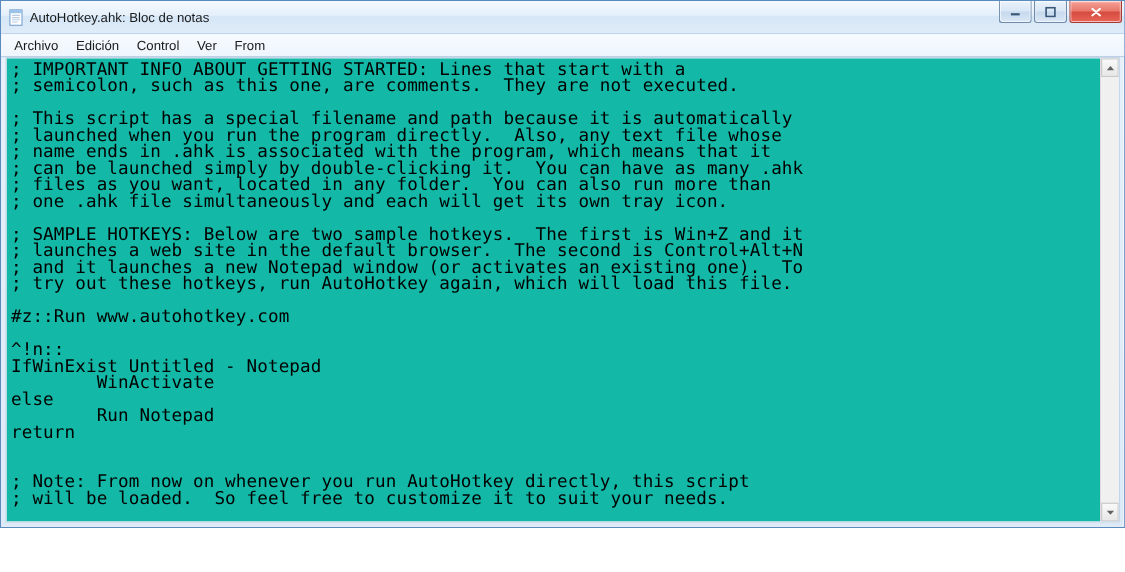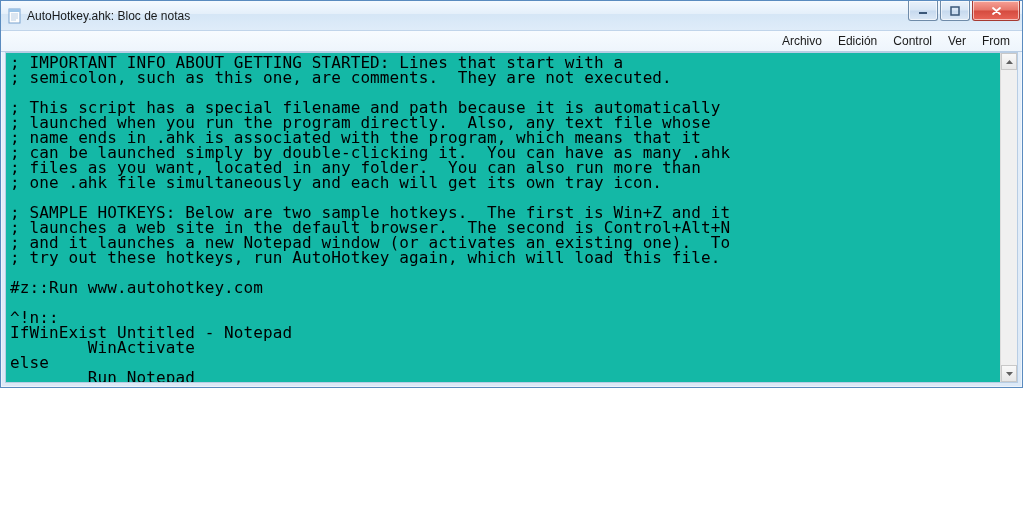--- a/index.html
+++ b/index.html
@@ -7,21 +7,21 @@
     margin: 0;
     padding: 0;
     font-family: "Segoe UI", Tahoma, sans-serif;
     background: #fff;
     width: 1023px;
     height: 520px;
     overflow: hidden;
   }
   .window {
     width: 1023px;
-    height: 388px;
+    height: 480px;
     border: 1px solid #5a8bbf;
     background: linear-gradient(to bottom, #e8f1fb 0%, #dce9f7 100%);
     display: flex;
     flex-direction: column;
     box-shadow: inset 0 0 0 1px rgba(255,255,255,0.5);
   }
   .titlebar {
     height: 30px;
     display: flex;
     align-items: center;
@@ -72,21 +72,20 @@
   }
   .win-btn svg { display:block; }
   .menubar {
     height: 21px;
     background: linear-gradient(to bottom, #f7fbff 0%, #eef5fc 100%);
     border-bottom: 1px solid #b8cde4;
     display: flex;
     align-items: center;
     padding: 0 4px;
     gap: 0;
-    justify-content: flex-end;
   }
   .menu-item {
     font-size: 12px;
     color: #1a1a1a;
     padding: 2px 8px;
     cursor: default;
   }
   .content-wrap {
     flex: 1;
     background: #fff;

